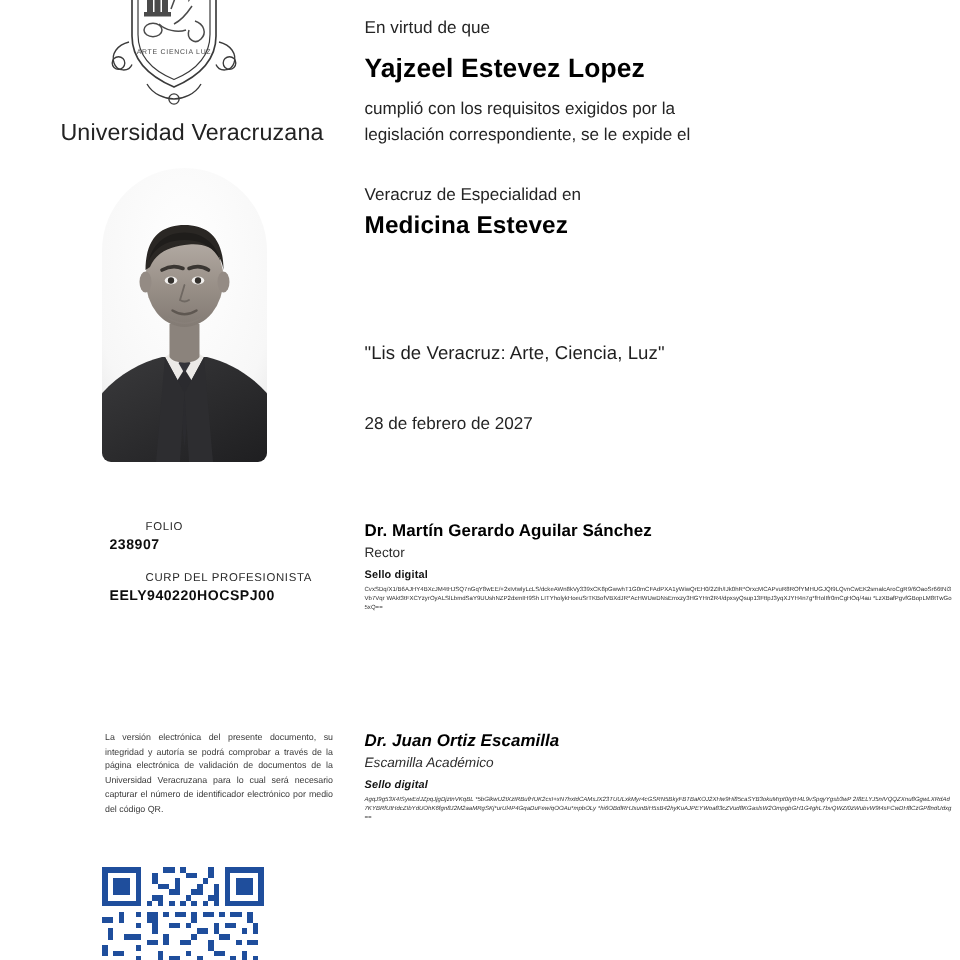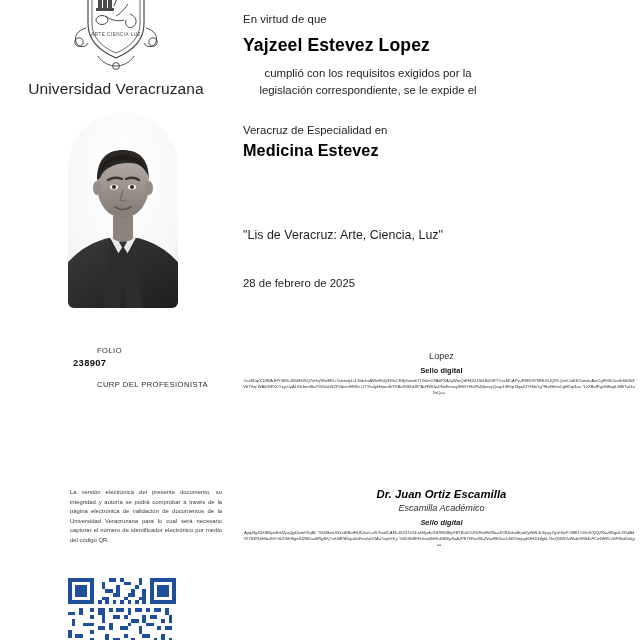--- a/index.html
+++ b/index.html
@@ -34,21 +34,21 @@
     width: 232px;
     height: 108px;
     display: flex;
     justify-content: center;
     align-items: flex-start;
   }
   #crest-svg { display: block; }
 
   #university-name {
     position: absolute;
-    left: 0;
+    left: 12px;
     top: 80px;
     width: 232px;
     text-align: center;
     font-size: 15.5px;
     font-weight: 400;
     letter-spacing: 0.1px;
     color: #232323;
   }
 
   
@@ -110,21 +110,20 @@
   }
   #qr-svg { display: block; }
 
   
   #right-column {
     position: absolute;
     left: 243px;
     top: 0;
     width: 397px;
     height: 640px;
-    text-align: center;
   }
 
   .intro-line {
     position: absolute;
     left: 0;
     top: 13px;
     font-size: 11.4px;
     font-weight: 400;
     color: #242424;
     letter-spacing: 0.05px;
@@ -314,20 +313,21 @@
       <path d="M47 95 q8 5 16 0" stroke="#5e5751" stroke-width="1.6" fill="none" stroke-linecap="round"></path>
 
       <path d="M44 100 q11 7 22 0" stroke="#8a827b" stroke-width="1" fill="none" opacity="0.6"></path>
     </svg>
   </div>
 
   <div id="folio-block">
     <p class="meta-label">FOLIO</p>
     <p class="meta-value">238907</p>
     <p class="meta-label">CURP DEL PROFESIONISTA</p>
+    <p class="meta-value last">EELY940220HOCSPJ00</p>
   </div>
 
   <div id="disclaimer">La versión electrónica del presente documento, su integridad y autoría se podrá comprobar a través de la página electrónica de validación de documentos de la Universidad Veracruzana para lo cual será necesario capturar el número de identificador electrónico por medio del código QR.</div>
 
   <div id="qr-block">
     <svg id="qr-svg" width="108" height="108" viewBox="0 0 29 29" shape-rendering="crispEdges">
       <rect width="29" height="29" fill="#ffffff"></rect>
       <g fill="#1f4e9c">
 
         <rect x="0" y="0" width="7" height="1"></rect>
@@ -476,24 +476,25 @@
 
   <div id="recipient-name">Yajzeel Estevez Lopez</div>
 
   <div id="degree-kind">Veracruz de Especialidad en</div>
 
   <div id="degree-name">Medicina Estevez</div>
 
   <div id="motto">"Lis de Veracruz: Arte, Ciencia, Luz"</div>
 
 
-  <div id="date">28 de febrero de 2025</div>
+  <div id="date">28 de febrero de 2027</div>
 
   <div class="signature-block" id="signature-rector">
-    <p class="sig-role">Lopez</p>
+    <p class="sig-name">Dr. Martín Gerardo Aguilar Sánchez</p>
+    <p class="sig-role">Rector</p>
     <p class="sig-seal-label">Sello digital</p>
     <p class="sig-hash">CvxSDq/X1/B6AJHY4BXcJM4tHJSQ7nGqY8wEE/+2xIvtwlyLcLS/dckeAWn8kVy339xCK8pGwwhT1G0mCFAdPXA1yWiwQrEH0/2ZIh/IJk0hR*OrxcMCAPvuR8ROfYMHUGJQI9LQvnCwEK2smalcAroCgR9/6OaoSr66tNi3Vb7Vqr WAkt3tFXCYzyrOyALSlLbmdSaY9UUshNZP2dxmIH9Sh LITYholykHoeuSrTKBofVBXdJR*AcHWUwDNsEmxzy3HGYHn2R4/dpxsyQsup13FttpJ3yqXJYH4n7g*fHolIfr0mCgHOq/4au *LzXBafPgvfGBopLM8tTwGo5xQ==</p>
   </div>
 
   <div class="signature-block" id="signature-secretary">
     <p class="sig-name">Dr. Juan Ortiz Escamilla</p>
     <p class="sig-role">Escamilla Académico</p>
     <p class="sig-seal-label">Sello digital</p>
     <p class="sig-hash">AgqJ9g53X4ISywEdJZpqJjgDjztnVKqBL *5bGlkwU2tXztRBufHUK2cxI+xN7hxtdCAMsJX23TUULxkMyr4cGSRN5BkyFBTBaKOJ2XHw9Hi85caSYB3okuMrpt0IytH4L9vSpqyYgsb3wP 2I8ELYJ5nIVQQZXnu8GgwLXRdAd7KYBRfUtHdcZIbYdUOhK6fgn8J2M2aaMRgSKj*urUl4P4GqaDuFew/qOOAu*mpbOLy *hi6OBdlRHJxunBiH5sB42hyKuAJPEYWoa83cZVud8KGaslsW2OmpgbGH1G4ghL7bvQWZI0zWubvW9t4sFCwDH8CzGP8ndUdxg==</p>
   </div>

